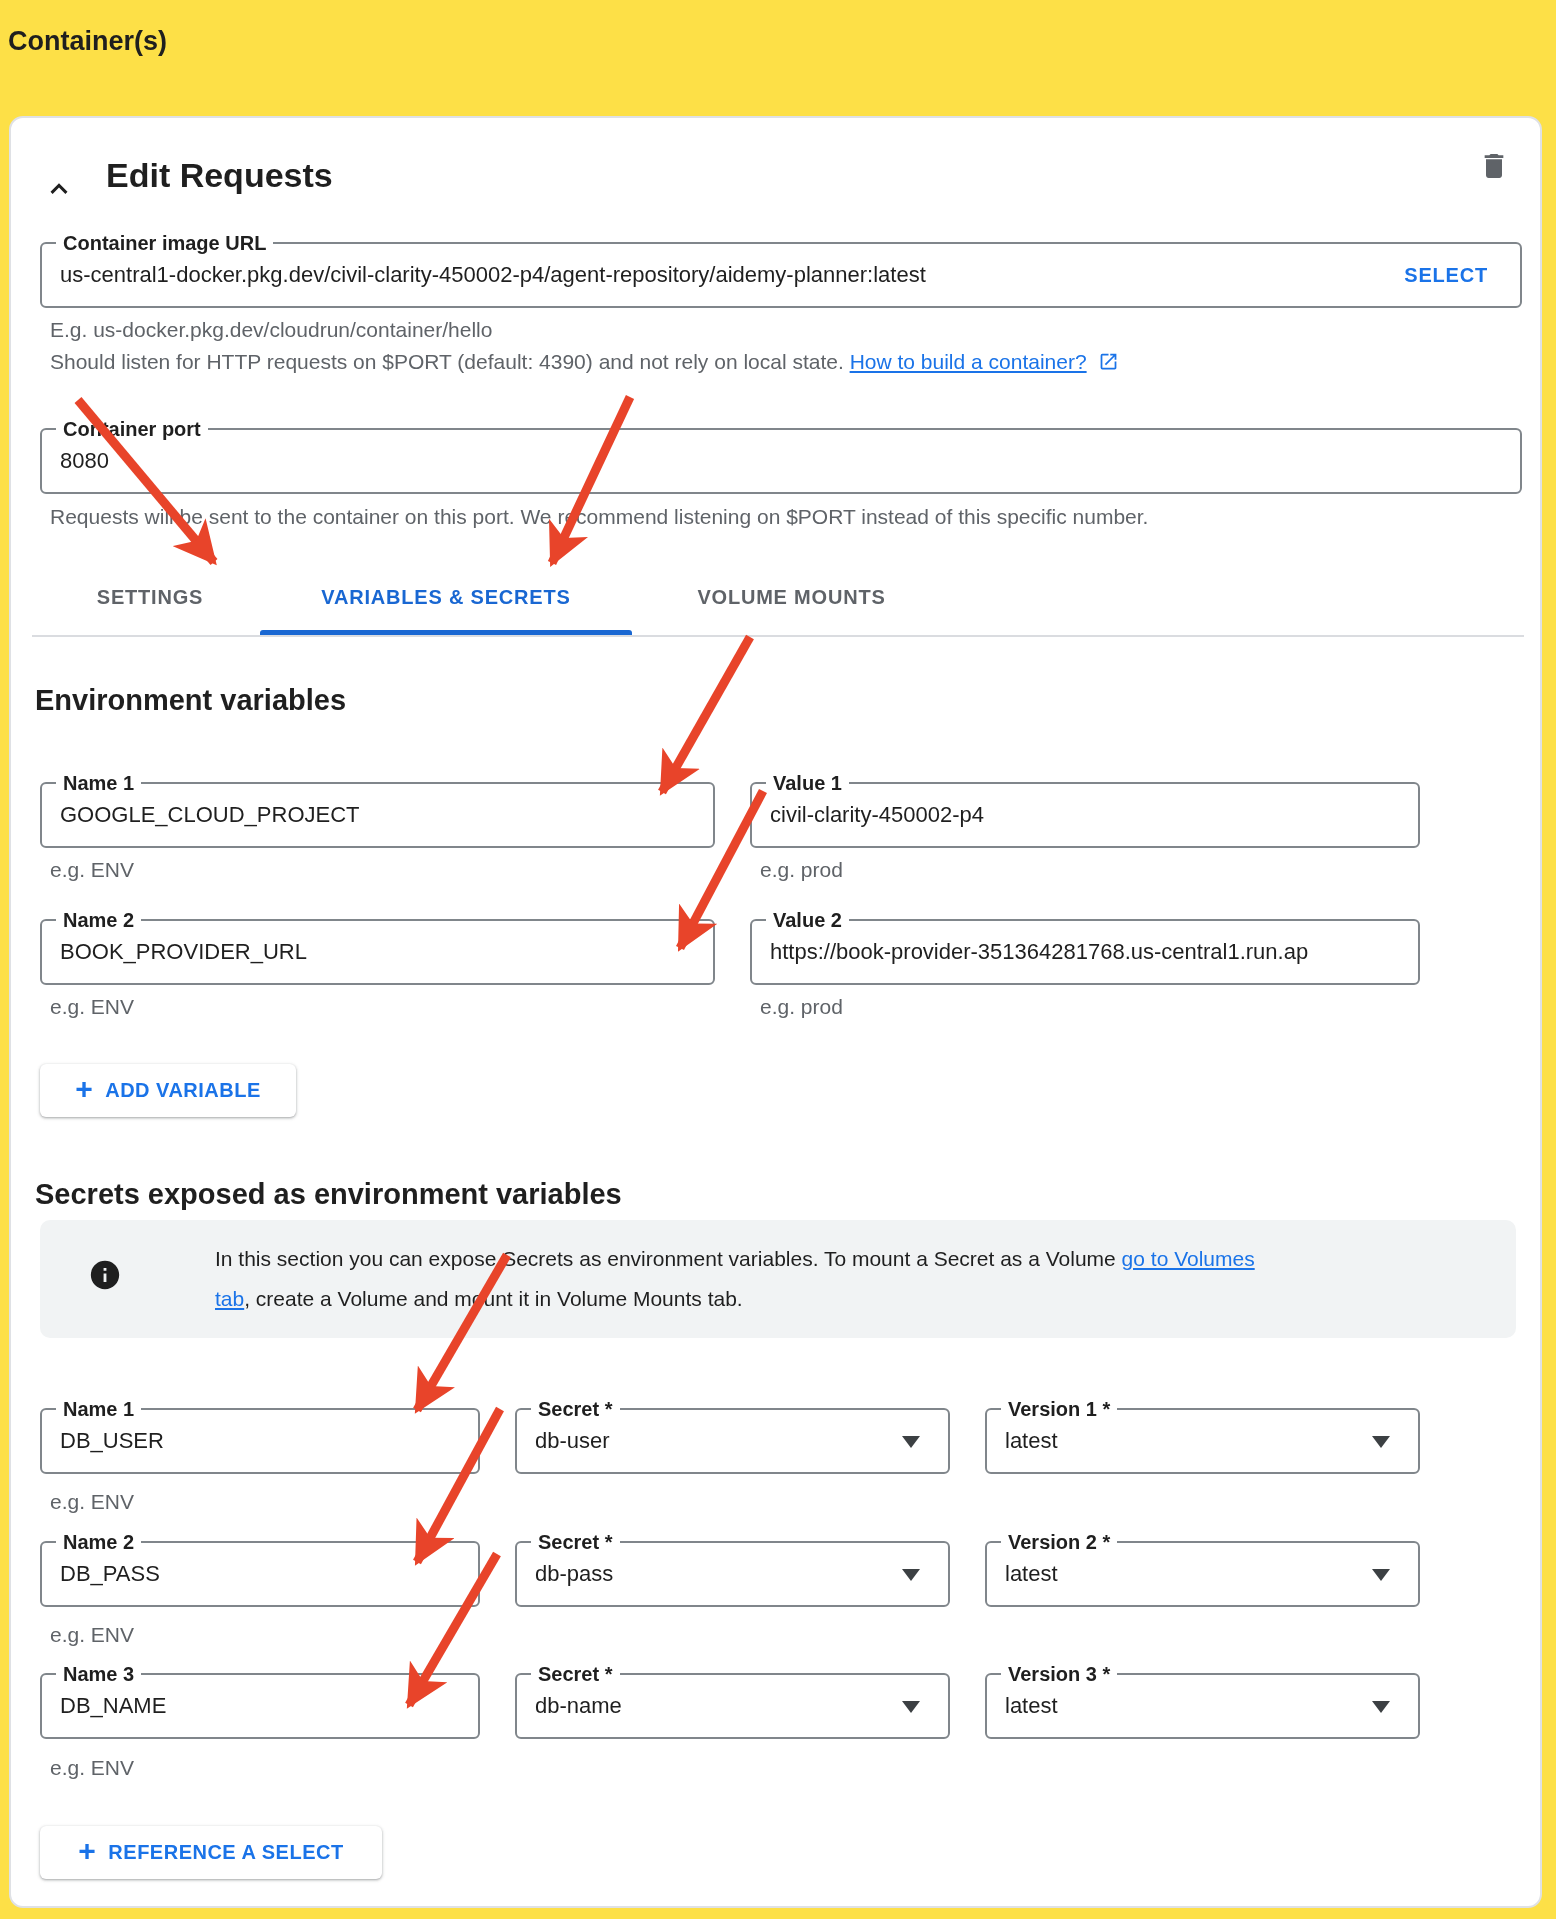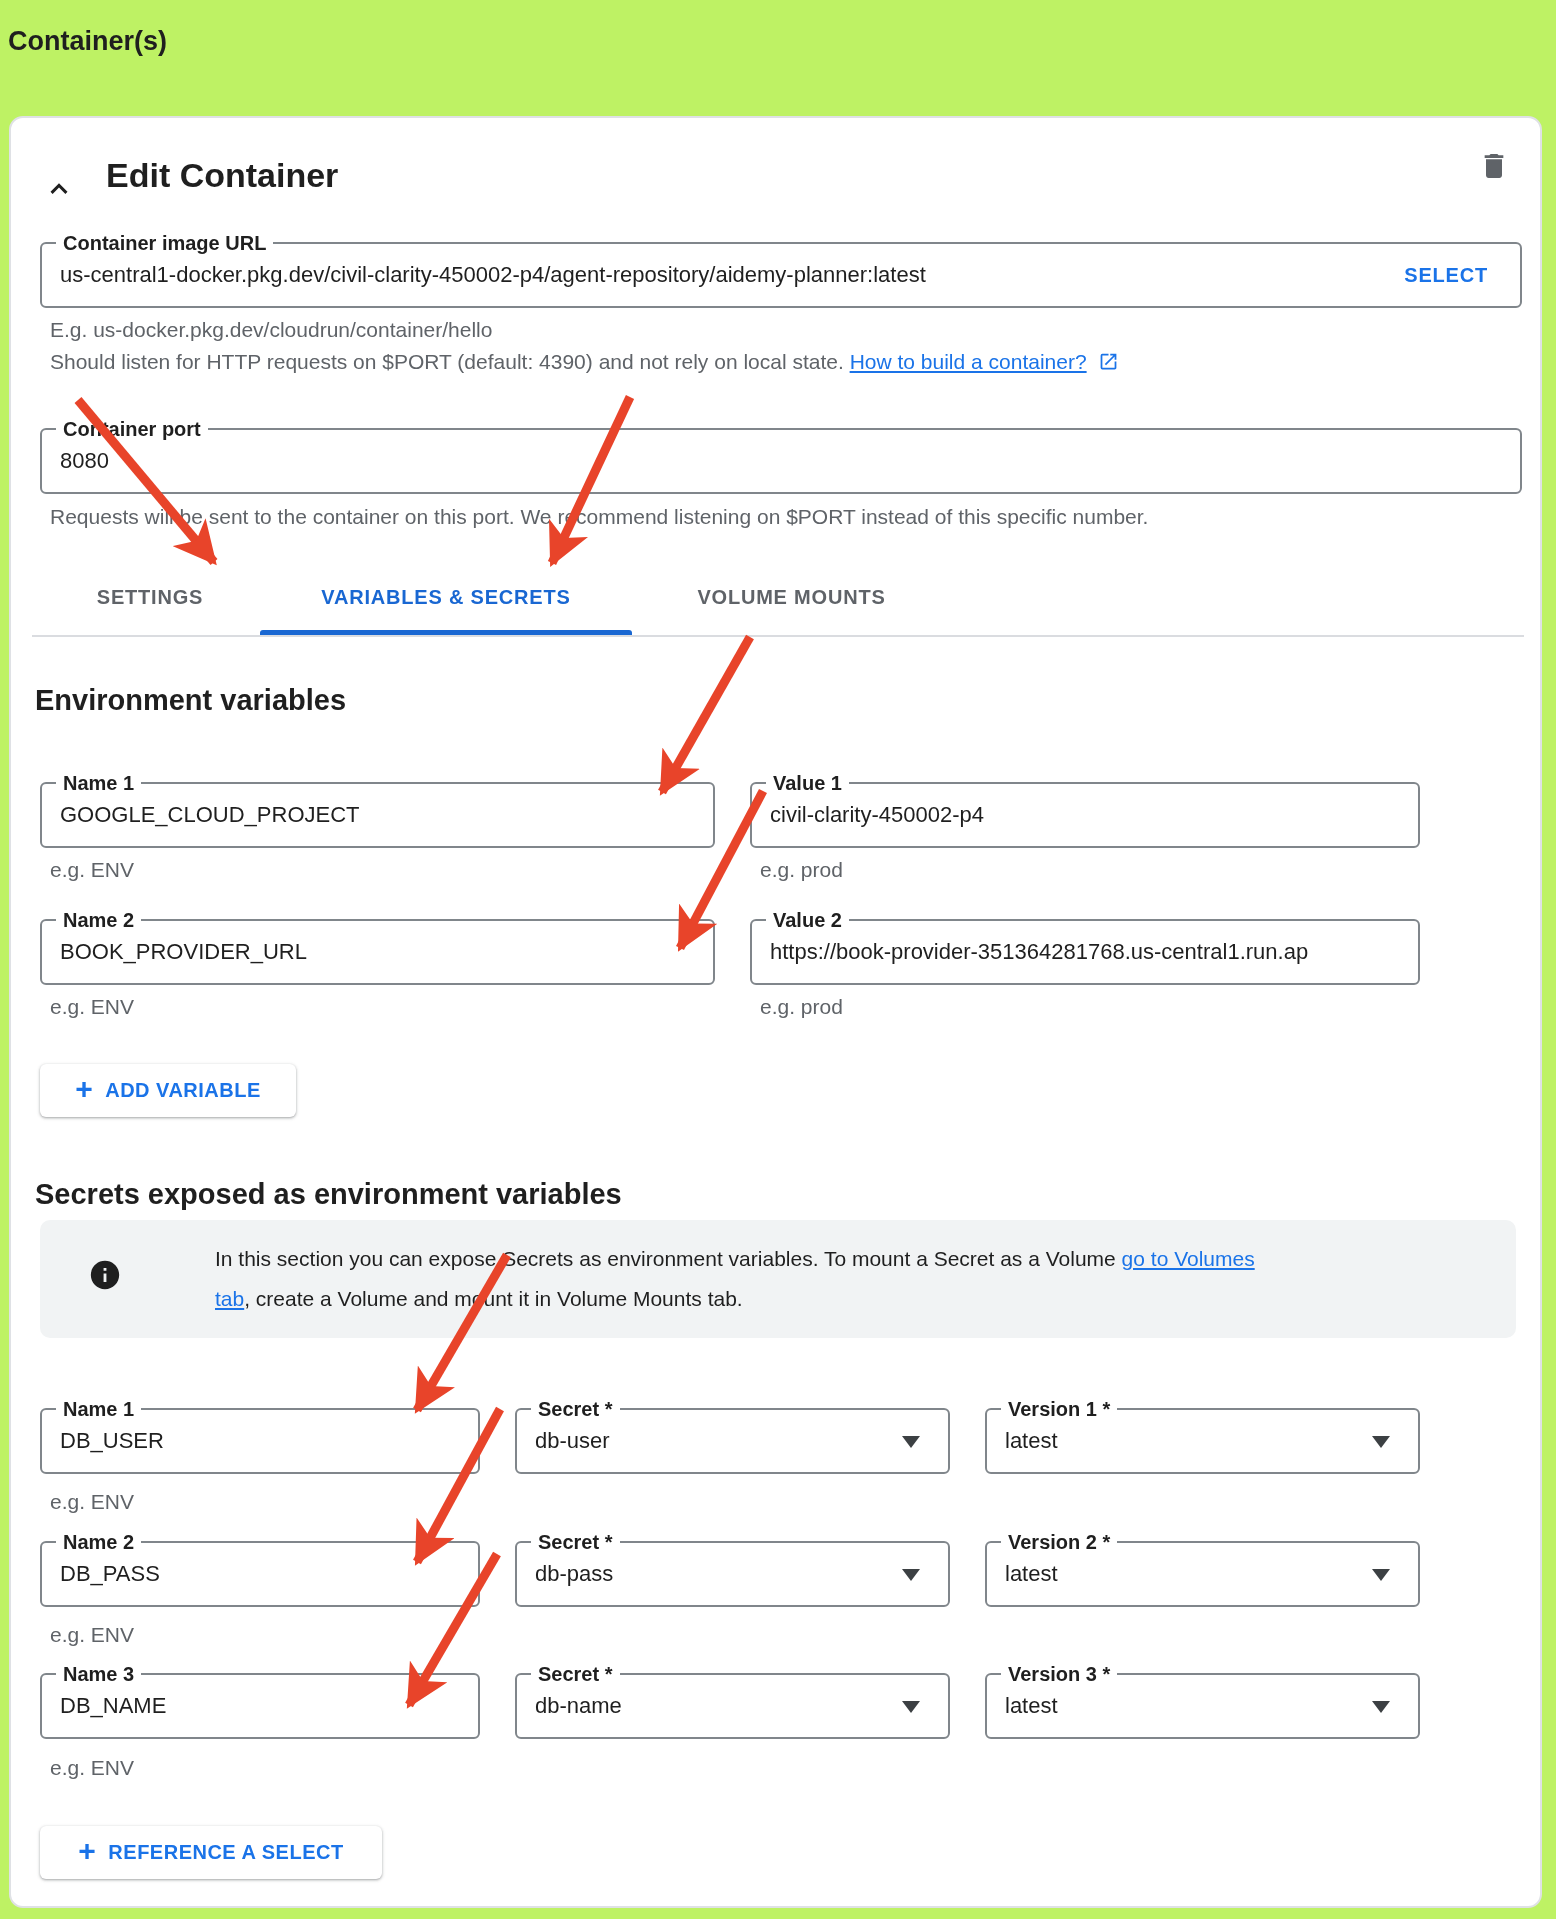--- a/index.html
+++ b/index.html
@@ -1,16 +1,16 @@
 <!DOCTYPE html>
 <html><head>
 <meta charset="utf-8">
 <style>
   html,body{margin:0;padding:0;background:#fff}
-  #screen{position:relative;width:1556px;height:1919px;background:#bef264;
+  #screen{position:relative;width:1556px;height:1919px;background:#fde047;
           font-family:"Liberation Sans",sans-serif;color:#202124;overflow:hidden}
   .card{position:absolute;left:9px;top:116px;width:1533px;height:1792px;
         background:#fff;border:2px solid #dfe1e5;border-radius:14px;box-sizing:border-box}
   .h-page{position:absolute;left:8px;top:26px;font-size:27px;font-weight:bold;color:#1f1f1f}
   .h-card{position:absolute;left:106px;top:156px;font-size:34px;font-weight:bold;color:#1f1f1f}
   .h-sec{position:absolute;font-size:29px;font-weight:bold;color:#1f1f1f}
   .icnbtn{position:absolute;cursor:pointer;background:none;border:none;padding:0}
   .field{position:absolute;border:2px solid #80868b;border-radius:6px;background:#fff;
          display:flex;align-items:center;padding:0 18px;box-sizing:border-box}
   .flabel{position:absolute;top:-14px;left:14px;background:#fff;padding:0 7px;
@@ -49,21 +49,21 @@
 
   <div class="card"></div>
 
   <button class="icnbtn" style="left:42px;top:172px">
     <span>
       <svg width="34" height="34" viewBox="0 0 24 24">
           <path fill="#1f1f1f" d="M12 8l-6 6 1.5 1.5L12 11l4.5 4.5L18 14z"></path>
         </svg>
     </span>
   </button>
-  <div class="h-card">Edit Container</div>
+  <div class="h-card">Edit Requests</div>
   <button class="icnbtn" style="left:1478px;top:150px">
     <span>
       <svg width="32" height="32" viewBox="0 0 24 24">
           <path fill="#5f6368" d="M6 19c0 1.1.9 2 2 2h8c1.1 0 2-.9 2-2V7H6v12zM19 4h-3.5l-1-1h-5l-1 1H5v2h14V4z"></path>
         </svg>
     </span>
   </button>
 
   <div class="field" style="left:40px;top:242px;width:1482px;height:66px">
     <span class="flabel">Container image URL</span>

